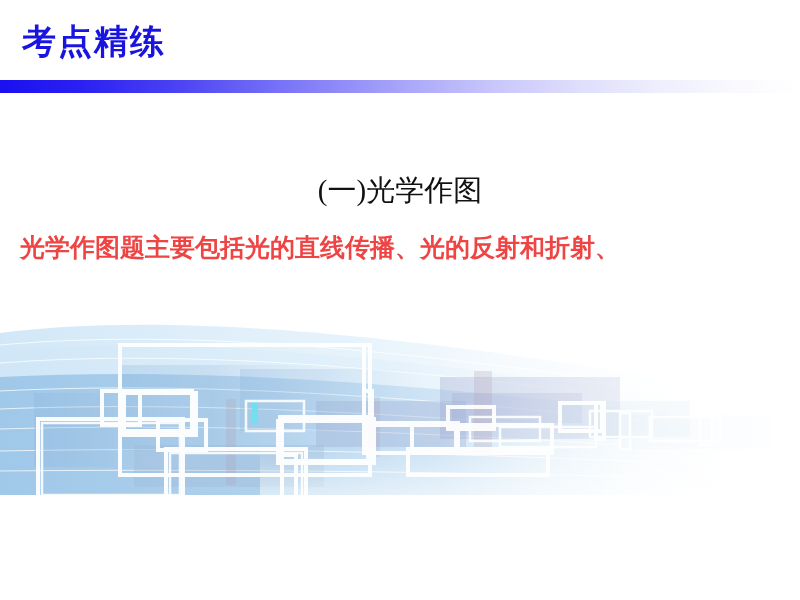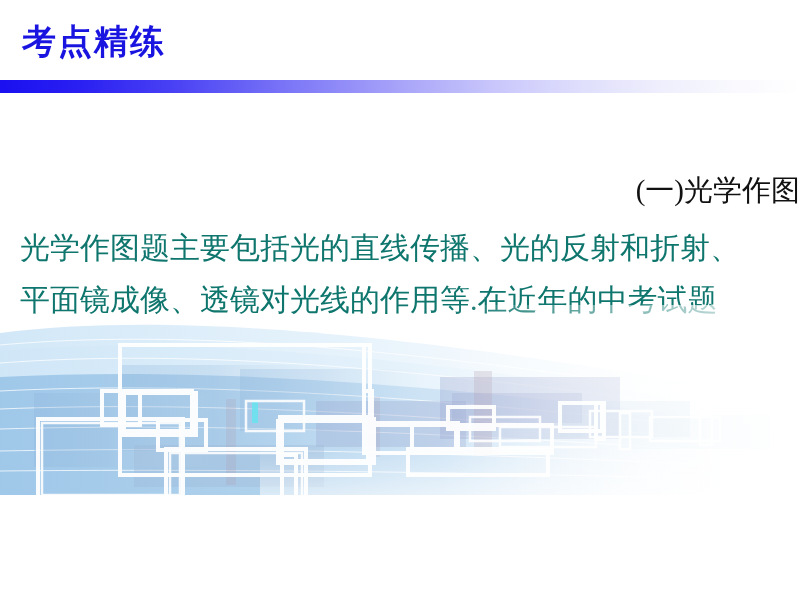--- a/index.html
+++ b/index.html
@@ -54,36 +54,37 @@
         #f9f9fe 92%,
         #ffffff 100%);
   }
 
   
   #content-heading {
     position: absolute;
     left: 0px;
     top: 168px;
     width: 800px;
-    text-align: right;
+    text-align: center;
     font-size: 29px;
     line-height: 44px;
     color: #111111;
     white-space: nowrap;
   }
 
   #body-text {
     position: absolute;
     left: 20px;
     top: 222px;
     width: 770px;
-    font-size: 30px;
+    font-size: 25px;
     line-height: 52px;
-    color: #0f766e;
+    color: #ef4444;
     letter-spacing: 0px;
+    font-weight: bold;
   }
   #body-text .line {
     white-space: nowrap;
   }
 
   
   #bottom-art {
     position: absolute;
     left: 0;
     bottom: 0;
@@ -103,21 +104,20 @@
 <div id="slide">
 
   <div id="slide-title">考点精练</div>
 
   <div id="title-rule"></div>
 
   <div id="content-heading">(一)光学作图</div>
 
   <div id="body-text">
     <div class="line">光学作图题主要包括光的直线传播、光的反射和折射、</div>
-    <div class="line">平面镜成像、透镜对光线的作用等.在近年的中考试题</div>
   </div>
 
   <div id="bottom-art">
     <svg viewBox="0 0 800 190" xmlns="http://www.w3.org/2000/svg">
       <defs>
         <linearGradient id="fadeRight" x1="0" y1="0" x2="1" y2="0">
           <stop offset="0%" stop-color="#9dc6e8" stop-opacity="0.95"></stop>
           <stop offset="35%" stop-color="#a8cdea" stop-opacity="0.85"></stop>
           <stop offset="62%" stop-color="#c8e0f4" stop-opacity="0.55"></stop>
           <stop offset="82%" stop-color="#e6f1fa" stop-opacity="0.25"></stop>

